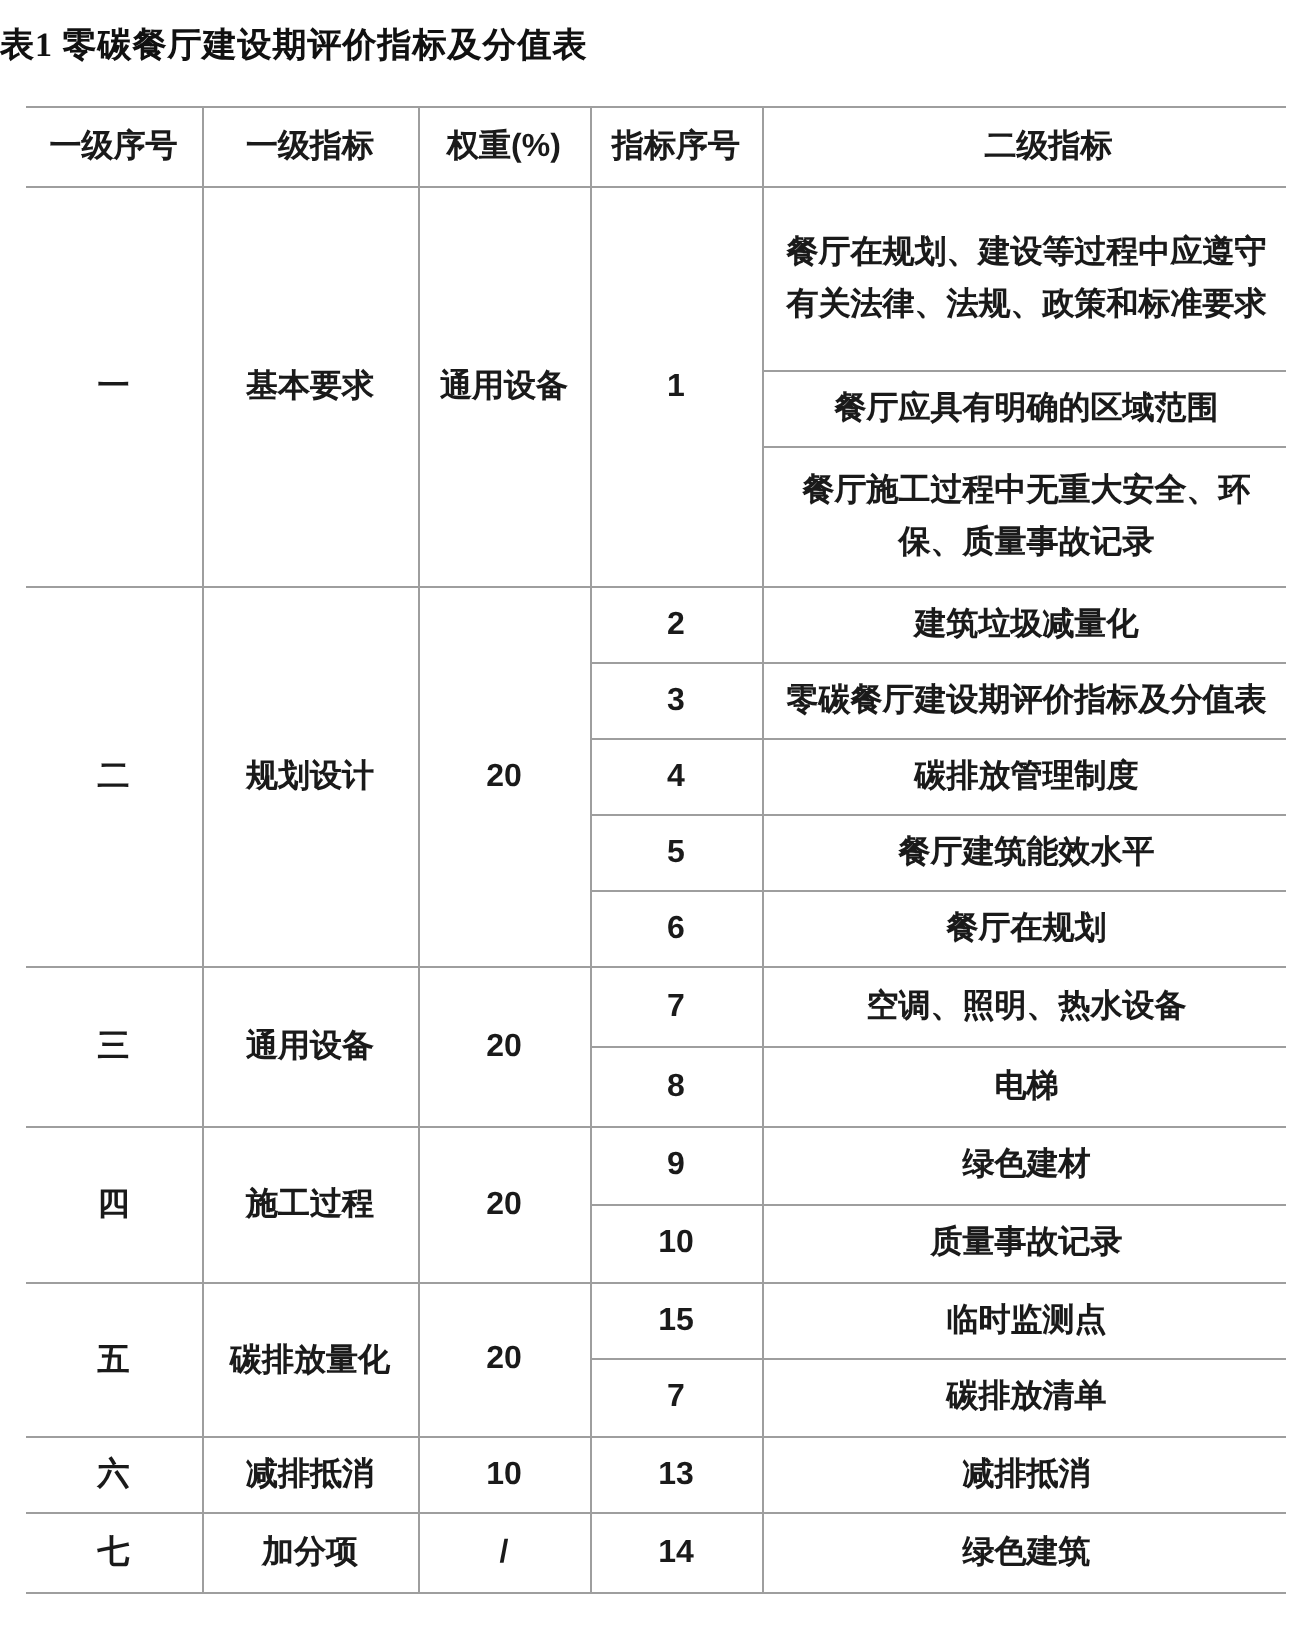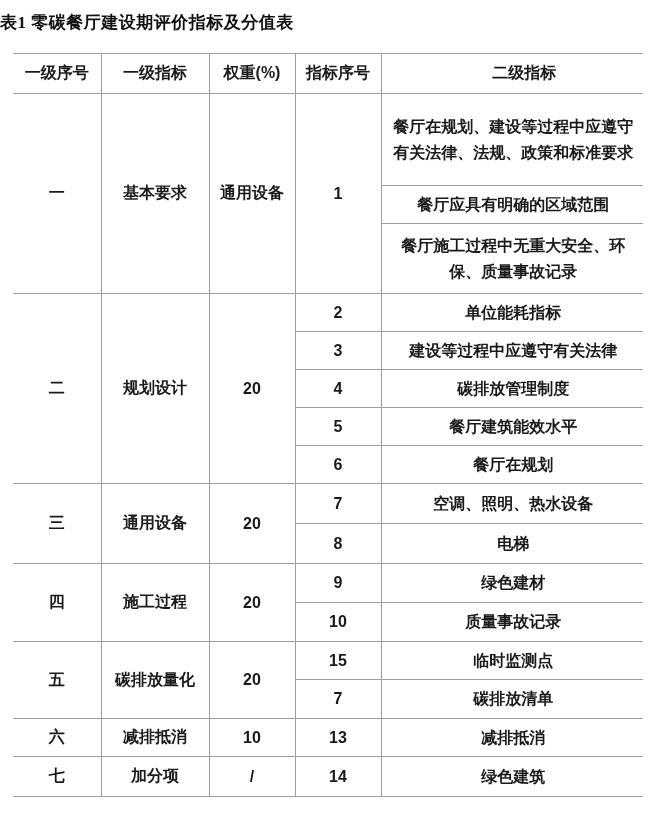--- a/index.html
+++ b/index.html
@@ -86,25 +86,25 @@
   </tr>
   <tr class="rh70">
     <td class="c5">餐厅施工过程中无重大安全、环保、质量事故记录</td>
   </tr>
 
   <tr class="rh38">
     <td class="c1" rowspan="5">二</td>
     <td class="c2" rowspan="5">规划设计</td>
     <td class="c3" rowspan="5">20</td>
     <td class="c4">2</td>
-    <td class="c5">单位能耗指标</td>
+    <td class="c5">建筑垃圾减量化</td>
   </tr>
   <tr class="rh38">
     <td class="c4">3</td>
-    <td class="c5">建设等过程中应遵守有关法律</td>
+    <td class="c5">零碳餐厅建设期评价指标及分值表</td>
   </tr>
   <tr class="rh38">
     <td class="c4">4</td>
     <td class="c5">碳排放管理制度</td>
   </tr>
   <tr class="rh38">
     <td class="c4">5</td>
     <td class="c5">餐厅建筑能效水平</td>
   </tr>
   <tr class="rh38">

